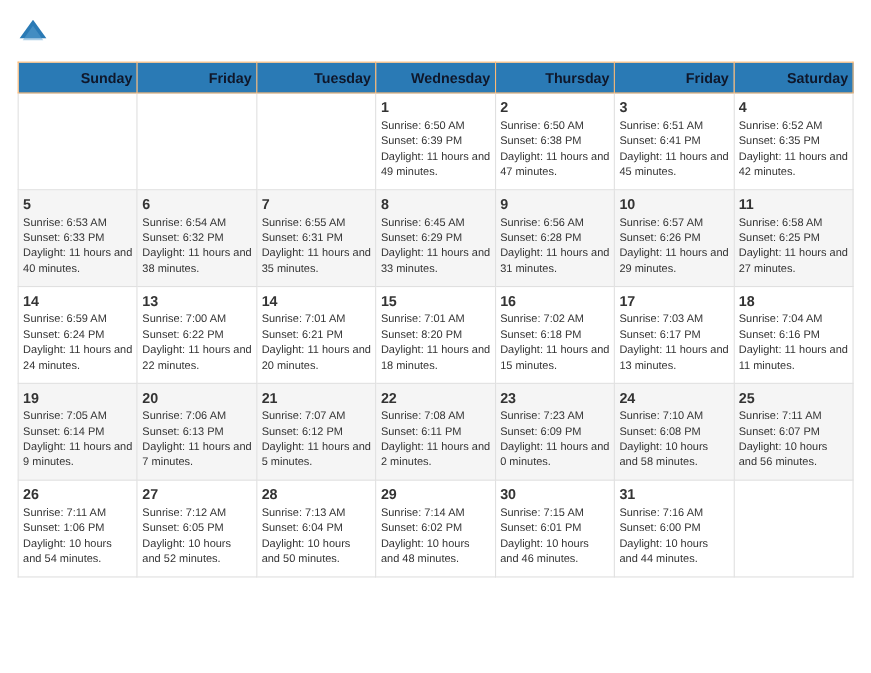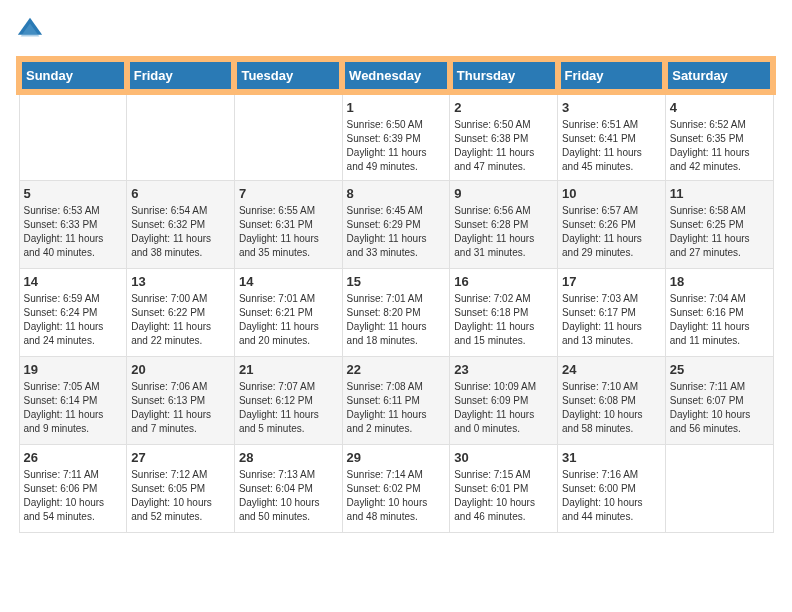--- a/index.html
+++ b/index.html
@@ -54,26 +54,26 @@
     }
     table {
       width: 100%;
       border-collapse: collapse;
       table-layout: fixed;
     }
     thead tr {
       background-color: #2a7ab5;
     }
     thead th {
-      color: #ffffff;
+      color: #0f172a;
       font-size: 13px;
       font-weight: bold;
       padding: 6px 4px;
-      text-align: left;
-      border: 6px solid #fdba74;
+      text-align: right;
+      border: 1px solid #fdba74;
     }
     tbody tr {
       border-bottom: 1px solid #ccc;
     }
     tbody td {
       vertical-align: top;
       padding: 5px 4px;
       font-size: 10.5px;
       color: #333;
       border: 1px solid #e0e0e0;
@@ -268,42 +268,42 @@
 Daylight: 11 hours and 5 minutes.</div>
         </td>
         <td>
           <span class="day-num">22</span>
           <div class="day-info">Sunrise: 7:08 AM
 Sunset: 6:11 PM
 Daylight: 11 hours and 2 minutes.</div>
         </td>
         <td>
           <span class="day-num">23</span>
-          <div class="day-info">Sunrise: 10:09 AM
+          <div class="day-info">Sunrise: 7:23 AM
 Sunset: 6:09 PM
 Daylight: 11 hours and 0 minutes.</div>
         </td>
         <td>
           <span class="day-num">24</span>
           <div class="day-info">Sunrise: 7:10 AM
 Sunset: 6:08 PM
 Daylight: 10 hours and 58 minutes.</div>
         </td>
         <td>
           <span class="day-num">25</span>
           <div class="day-info">Sunrise: 7:11 AM
 Sunset: 6:07 PM
 Daylight: 10 hours and 56 minutes.</div>
         </td>
       </tr>
       <tr>
         <td>
           <span class="day-num">26</span>
           <div class="day-info">Sunrise: 7:11 AM
-Sunset: 6:06 PM
+Sunset: 1:06 PM
 Daylight: 10 hours and 54 minutes.</div>
         </td>
         <td>
           <span class="day-num">27</span>
           <div class="day-info">Sunrise: 7:12 AM
 Sunset: 6:05 PM
 Daylight: 10 hours and 52 minutes.</div>
         </td>
         <td>
           <span class="day-num">28</span>

